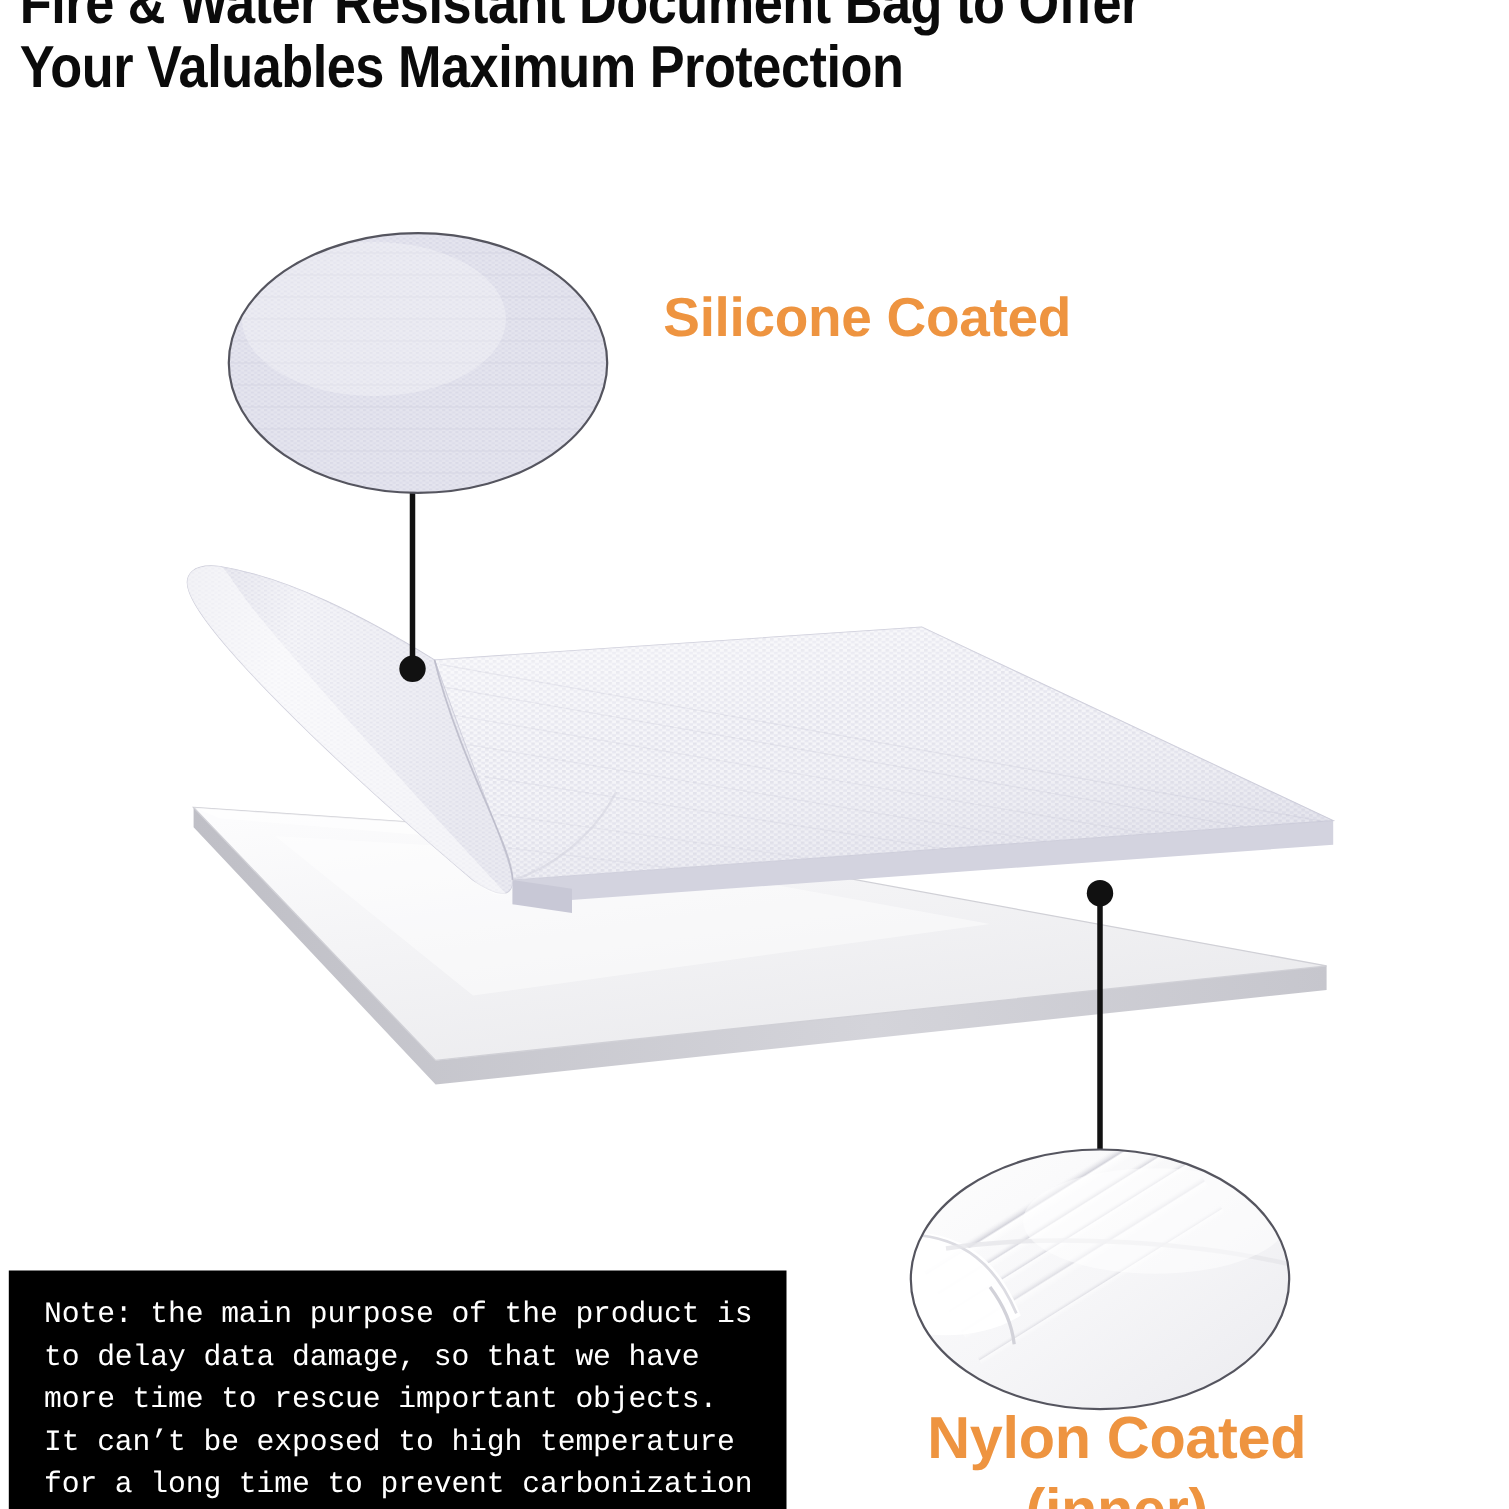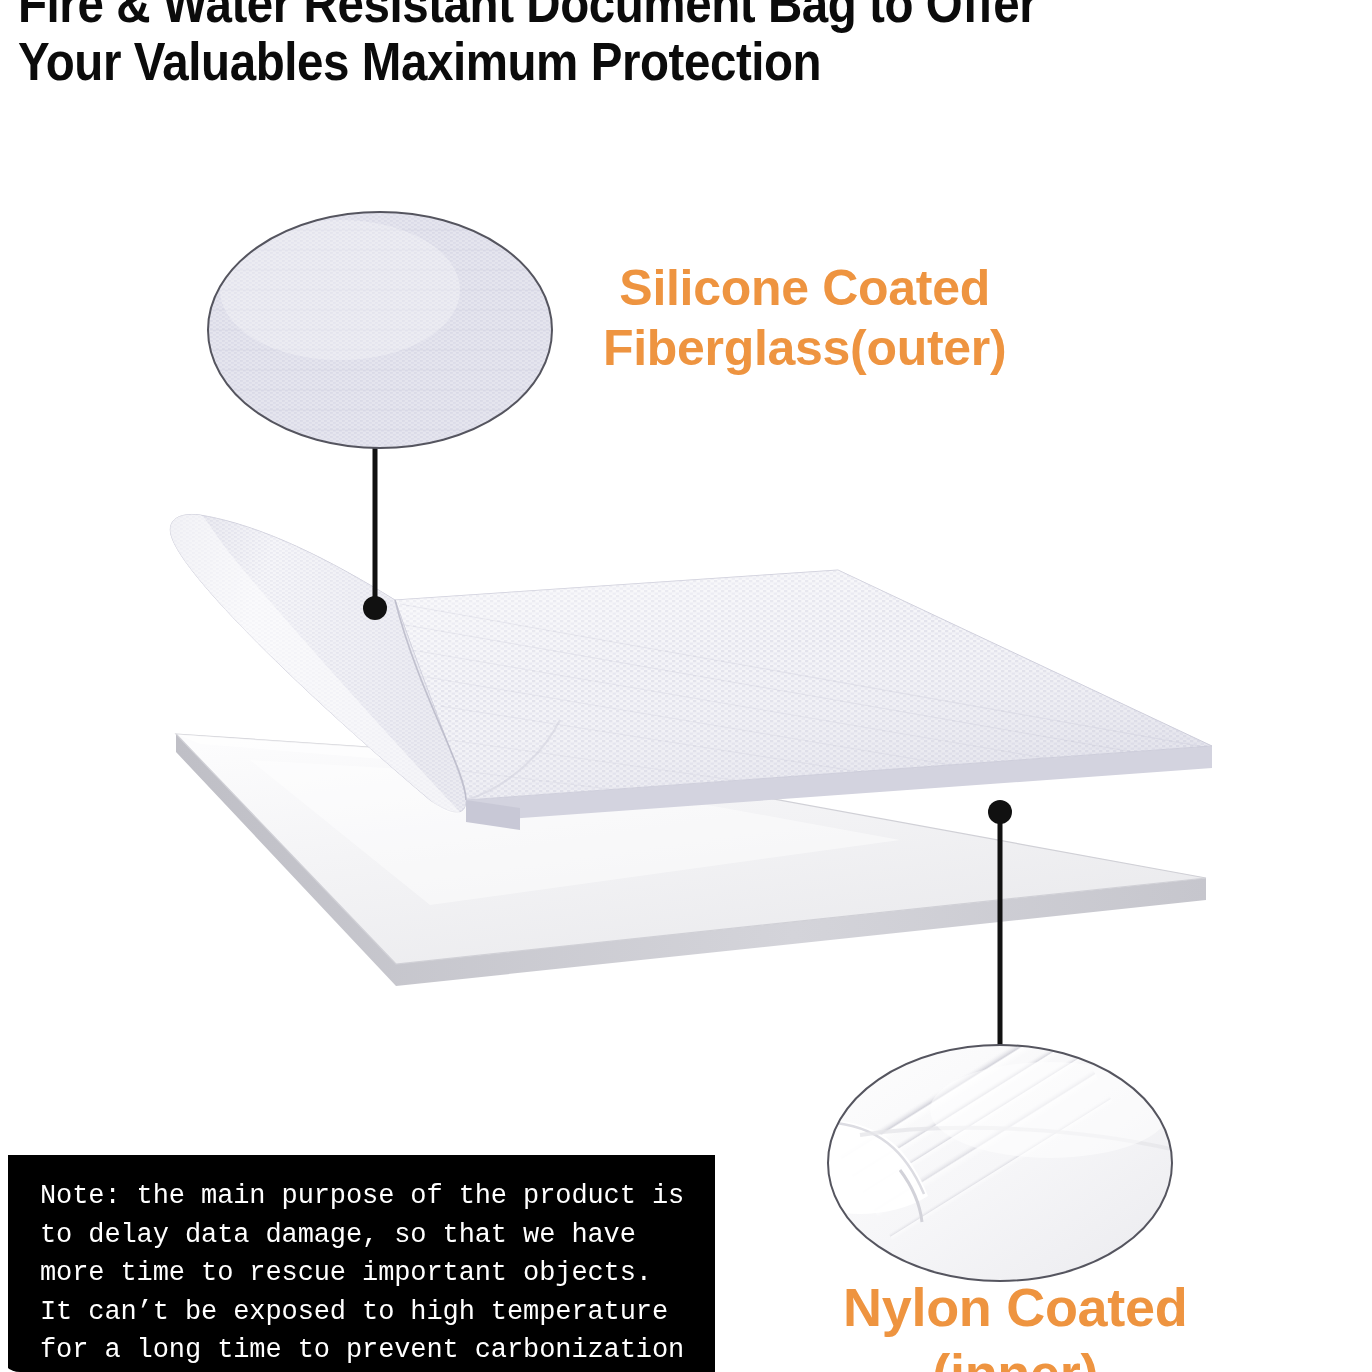--- a/index.html
+++ b/index.html
@@ -41,21 +41,20 @@
     font-family: "Liberation Sans", sans-serif;
     font-weight: bold;
     font-size: 50px;
     line-height: 60px;
     letter-spacing: -0.3px;
     white-space: nowrap;
   }
   #label-outer {
     left: 603px;
     top: 258px;
-    text-align: center;
   }
   #label-inner {
     left: 843px;
     top: 1274px;
     text-align: center;
     font-size: 54px;
     line-height: 66px;
   }
   .callout-label .lline { display: block; }
 
@@ -84,21 +83,21 @@
     position: absolute;
     left: 0;
     top: 0;
     width: 1372px;
     height: 1372px;
   }
 </style>
 </head>
 <body>
 
-<div id="page" style="background: rgb(255, 255, 255); border-radius: 20px;">
+<div id="page" style="background: rgb(255, 255, 255);">
 
   <svg id="diagram" viewBox="0 0 1372 1372" xmlns="http://www.w3.org/2000/svg">
     <defs>
 
       <pattern id="weave" width="7" height="5" patternUnits="userSpaceOnUse">
         <rect width="7" height="5" fill="#f4f4f8"></rect>
         <rect x="0" y="0" width="3.3" height="2.3" fill="#e0e0ea"></rect>
         <rect x="3.6" y="2.5" width="3.3" height="2.3" fill="#e4e4ee"></rect>
         <rect x="0" y="2.5" width="3.3" height="0.8" fill="#ededf3"></rect>
       </pattern>
@@ -263,21 +262,20 @@
     </g>
   </svg>
 
   <div id="title-block" style="color: rgb(11, 11, 11);">
     <span class="tline">Fire &amp; Water Resistant Document Bag to Offer</span>
     <span class="tline">Your Valuables Maximum Protection</span>
   </div>
 
   <div class="callout-label" id="label-outer" style="color: rgb(238, 148, 64);">
     <span class="lline">Silicone Coated</span>
-    <span class="lline">Fiberglass(outer)</span>
   </div>
 
   <div class="callout-label" id="label-inner" style="color: rgb(238, 148, 64);">
     <span class="lline">Nylon Coated</span>
     <span class="lline">(inner)</span>
   </div>
 
   <div id="note-box" style="background: rgb(0, 0, 0);">
     <div id="note-text" style="color: rgb(255, 255, 255);">Note: the main purpose of the product is to delay data damage, so that we have more time to rescue important objects. It can’t be exposed to high temperature for a long time to prevent carbonization of the data inside.</div>
   </div>

